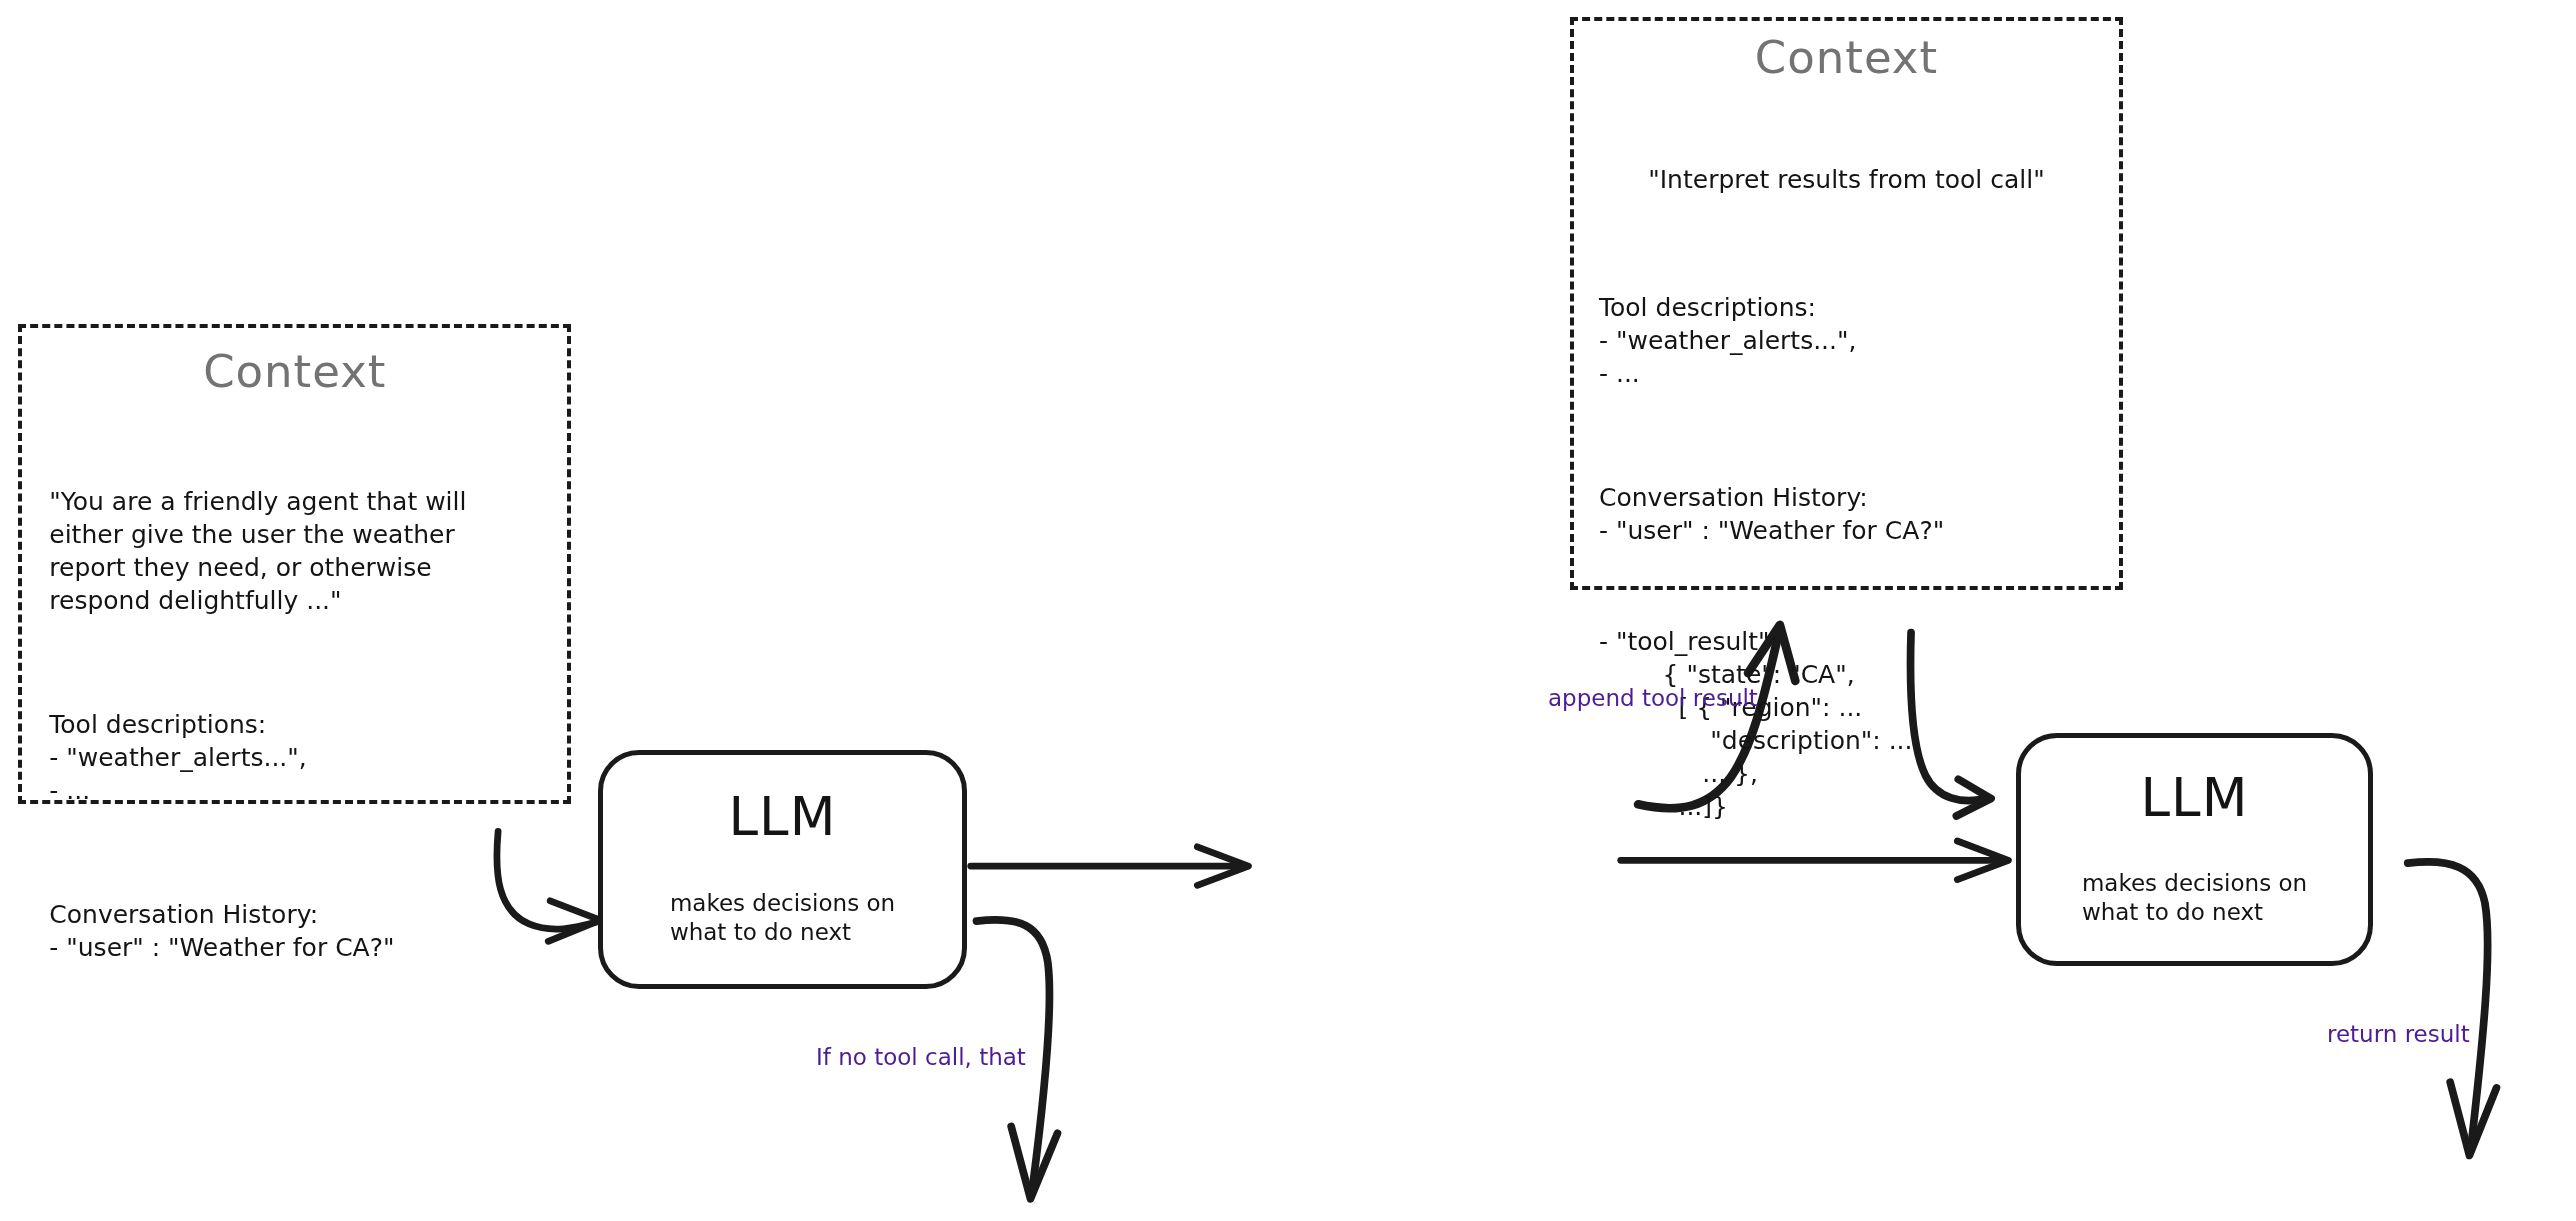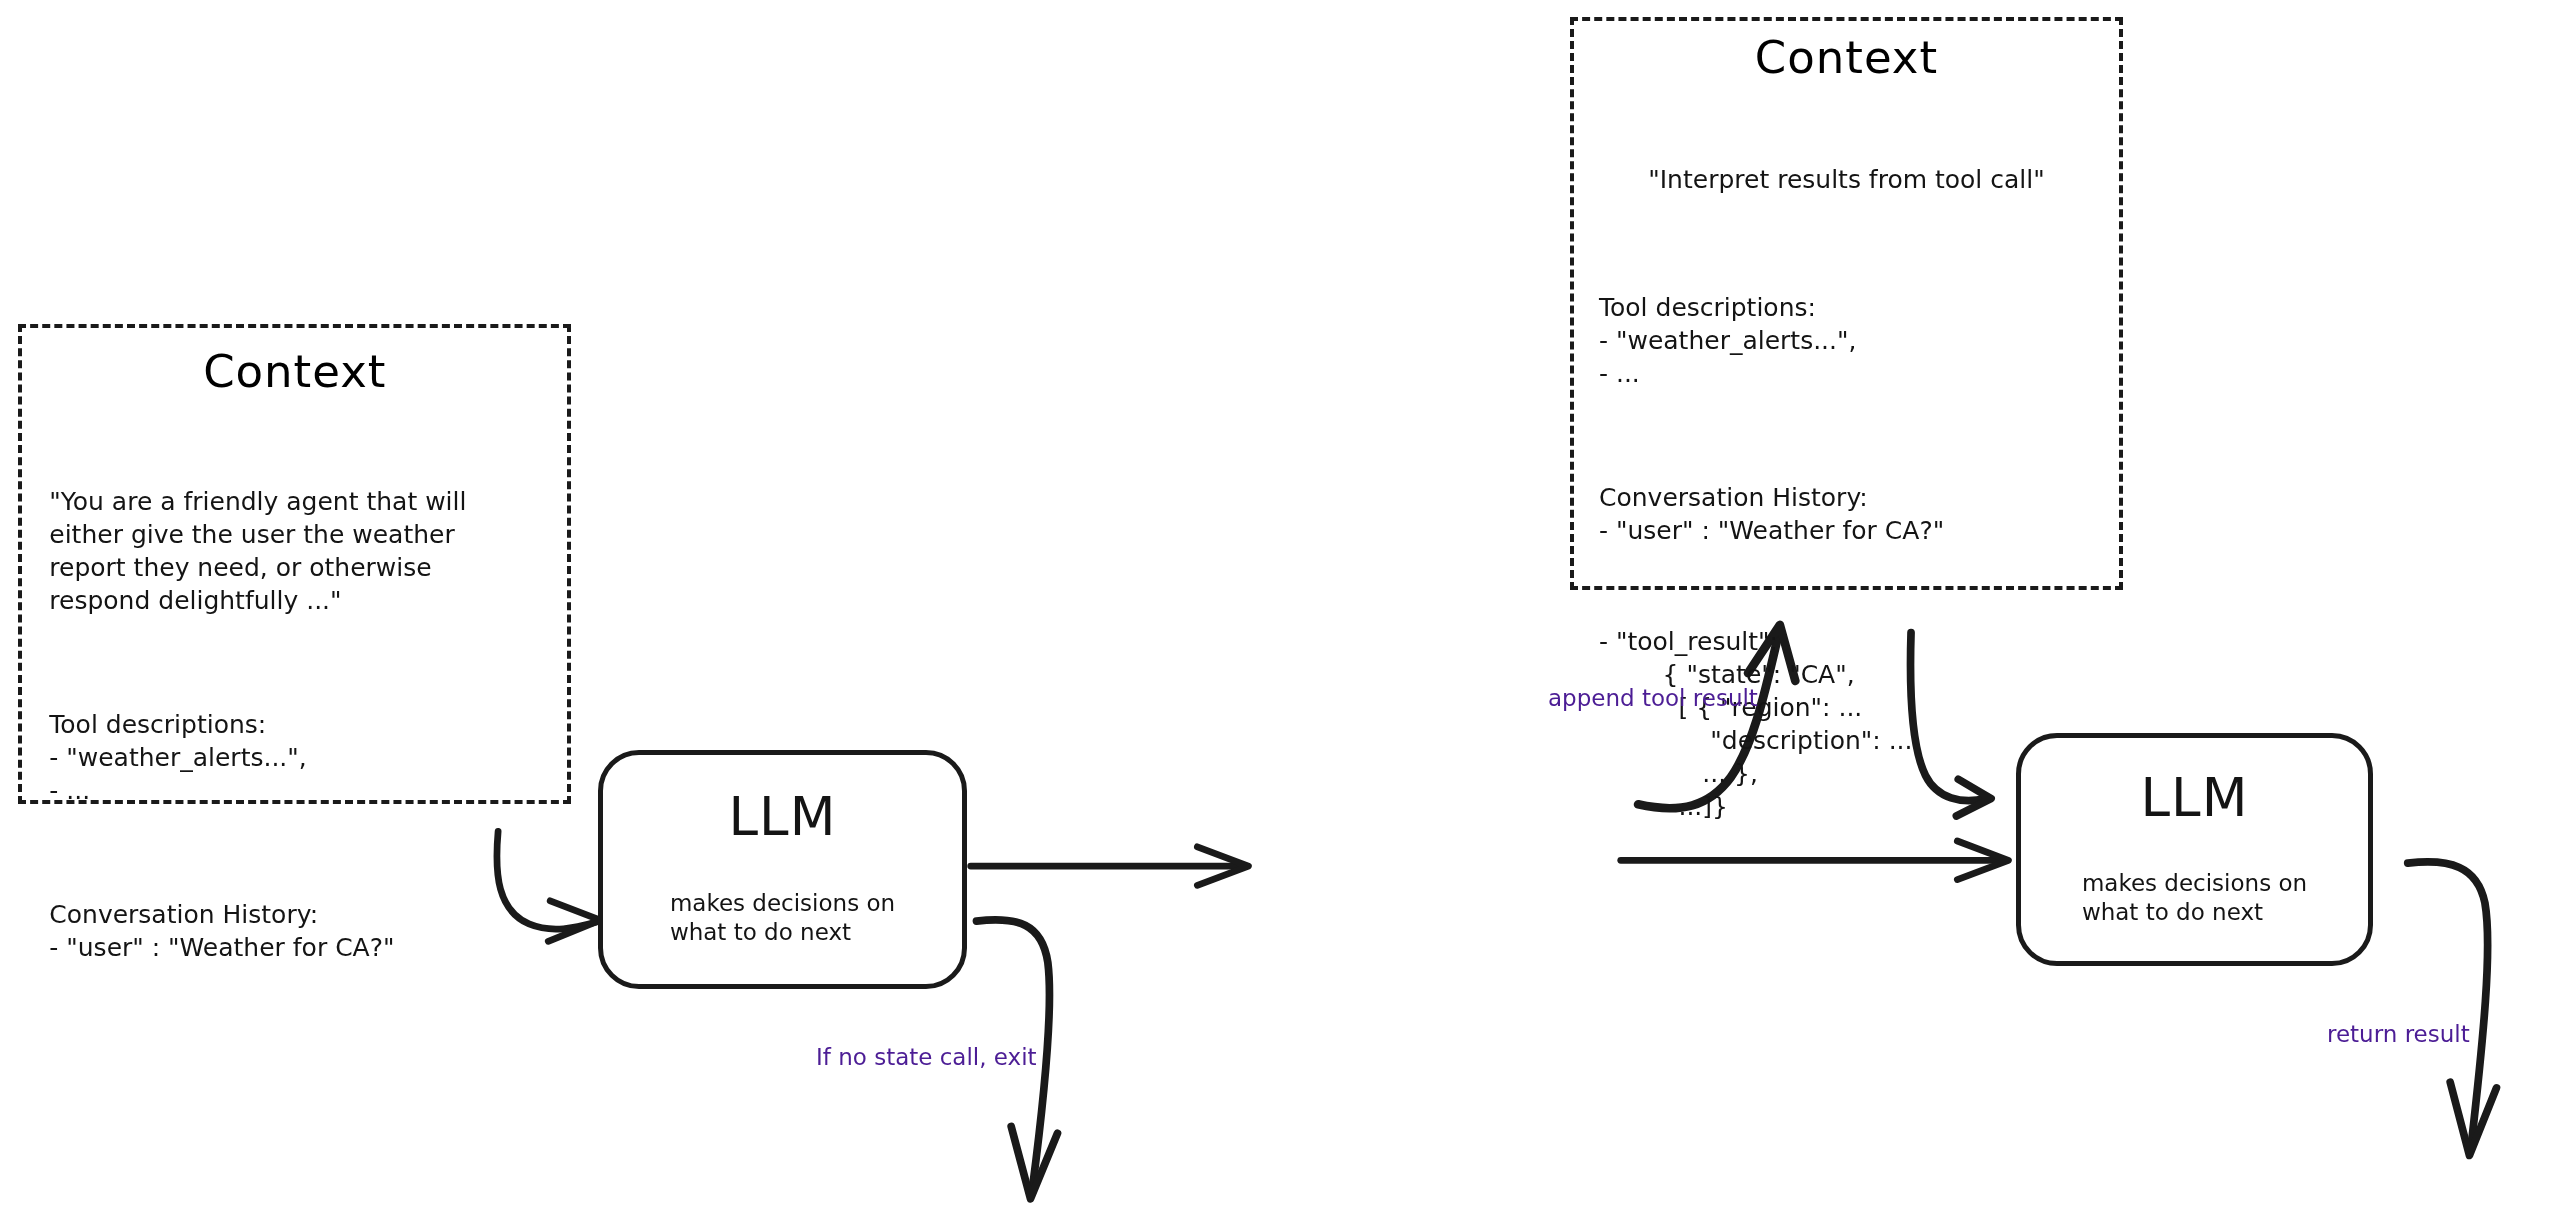--- a/index.html
+++ b/index.html
@@ -18,21 +18,21 @@
   
   .context-box {
     position: absolute;
     border: 4.8px dashed #1a1a1a;
     box-sizing: border-box;
     background: transparent;
   }
   .context-title {
     text-align: center;
     font-size: 45px;
-    color: #000000;
+    color: #737373;
     letter-spacing: 1px;
     font-weight: 400;
   }
   .context-body {
     font-size: 25px;
     line-height: 1.32;
     color: #141414;
     white-space: pre-wrap;
   }
   .context-para { margin: 0 0 25px 0; white-space: pre-wrap; }
@@ -170,18 +170,18 @@
 
 
   <div class="node-box" style="left:2016px; top:733px; width:357px; height:233px; padding-top:29px;">
     <div class="node-title">LLM</div>
     <div class="node-sub" style="margin-top:41px;">makes decisions on
 what to do next</div>
   </div>
 
   <div class="edge-label" style="left:1548px; top:685px;">append tool result</div>
 
-  <div class="edge-label" style="left:816px; top:1044px;">If no state call, exit</div>
+  <div class="edge-label" style="left:816px; top:1044px;">If no tool call, that</div>
 
   <div class="edge-label" style="left:2327px; top:1021px;">return result</div>
 
 </div>
 
 
 </body></html>

